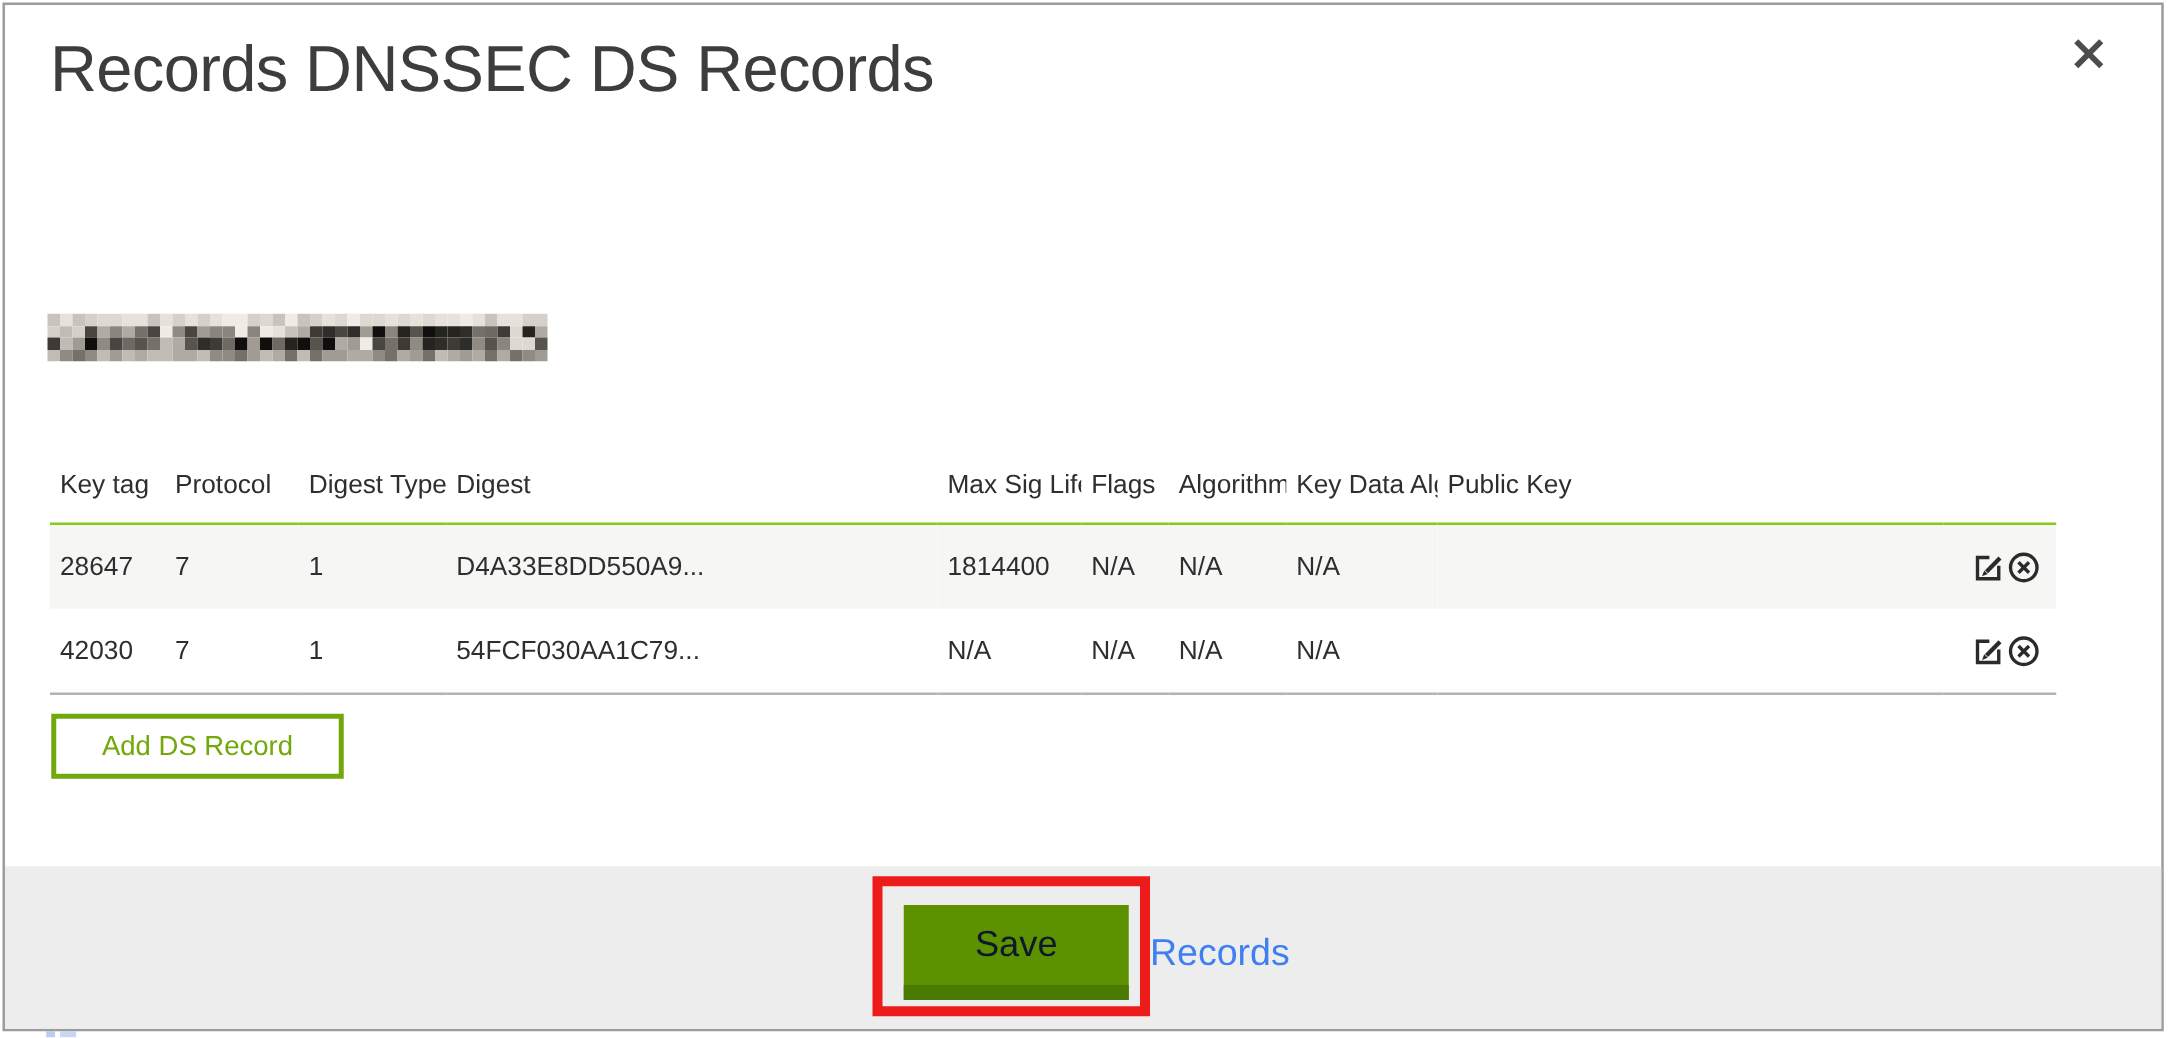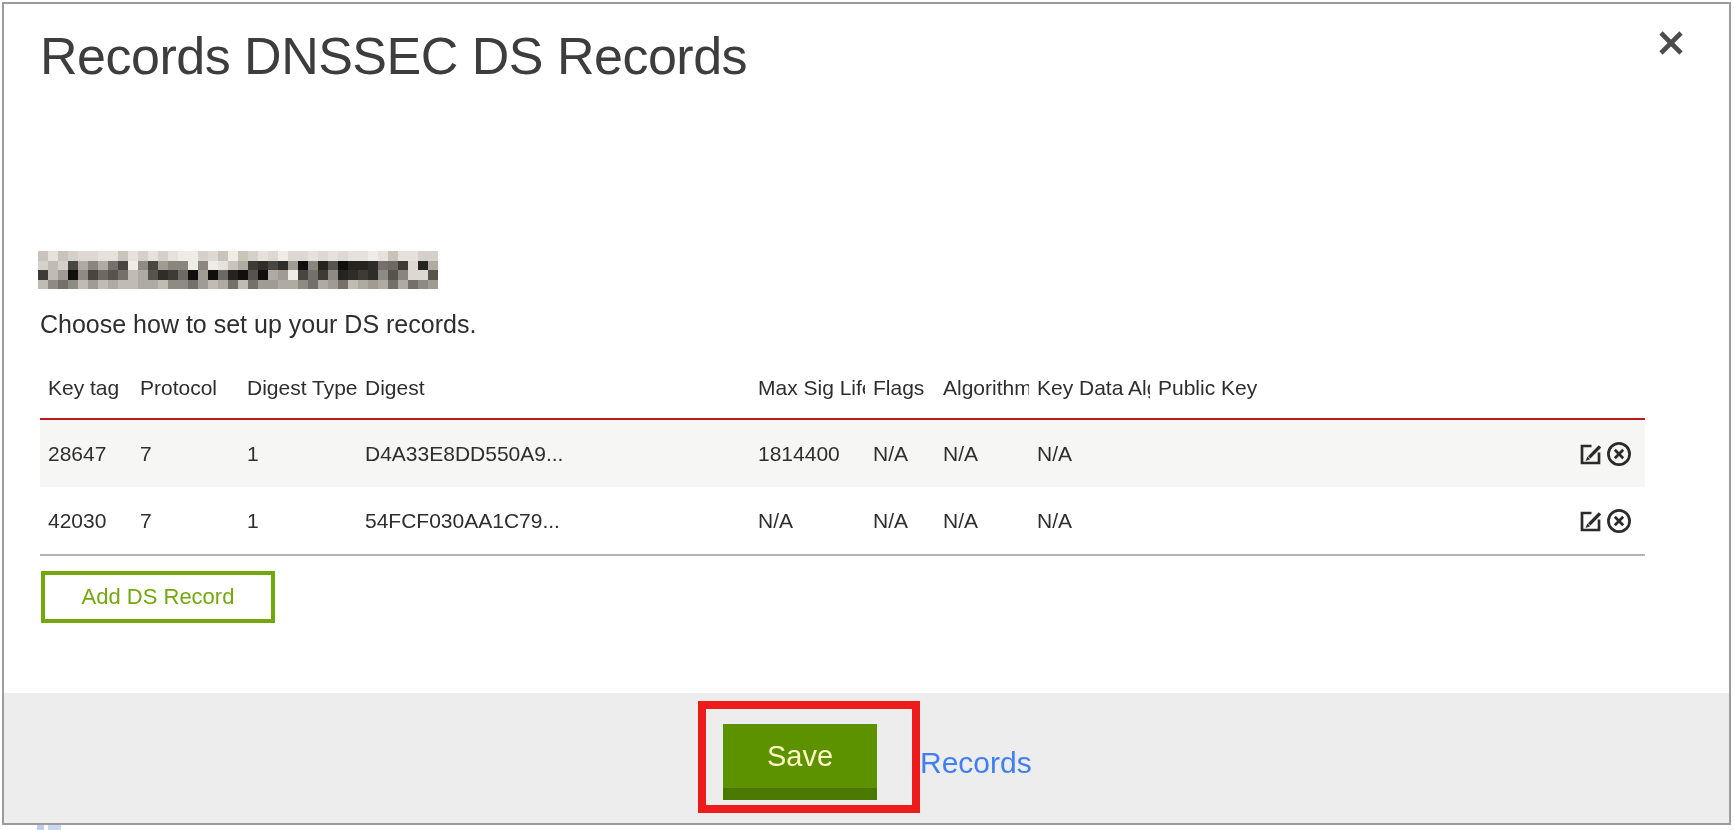--- a/index.html
+++ b/index.html
@@ -19,41 +19,41 @@
 
   .mosaic { position:absolute; left:34px; top:247px; width:400px; height:38px;
             display:grid; grid-template-columns:repeat(40,1fr); grid-template-rows:repeat(4,1fr); }
   .mosaic span { width:100%; height:100%; }
 
   .instruction { position:absolute; left:36px; top:306px; font-size:25px; color:#2e2e2e; }
 
   .ds-table { position:absolute; left:36px; top:366px; width:1605px;
               border-collapse:collapse; table-layout:fixed; font-size:21px; color:#2e2e2e; }
   .ds-table th { text-align:left; font-weight:400; padding:6px 0 18px 8px;
-                 border-bottom:2px solid #b91c1c; white-space:nowrap; overflow:hidden; }
+                 border-bottom:2px solid #84cc16; white-space:nowrap; overflow:hidden; }
   .ds-table td { height:68px; padding-left:8px; vertical-align:middle;
                  white-space:nowrap; overflow:hidden; }
   .ds-table tbody tr.stripe { background:#f6f6f5; }
   .ds-table tbody tr.last { border-bottom:2px solid #b3b3b3; }
   .actions-cell { text-align:right; padding-right:12px !important; }
   .row-icon { display:inline-block; vertical-align:middle; cursor:pointer; line-height:0; }
 
   .add-btn { position:absolute; left:37px; top:567px; width:234px; height:52px;
              background:#fff; border:4px solid #73a80c; color:#73a80c;
              font-size:22px; font-family:"Liberation Sans",sans-serif;
              text-align:center; cursor:pointer; }
 
   .footer { position:absolute; left:0; right:0; top:689px; bottom:0; background:#ededed; }
 
   .annotation-rect { position:absolute; left:694px; top:697px; width:222px; height:112px;
                      border:8px solid #ee1b1b; background:transparent; pointer-events:none; }
 
-  .save-btn { position:absolute; left:719px; top:720px; width:154px; height:76px;
+  .save-btn { position:absolute; left:719px; top:720px; width:180px; height:76px;
               background:#5c9200; border:none; border-bottom:12px solid #4b7a02;
-              color:#fef9c3; font-size:29px; font-family:"Liberation Sans",sans-serif;
+              color:#0f172a; font-size:29px; font-family:"Liberation Sans",sans-serif;
               cursor:pointer; }
 
   .cancel-link { position:absolute; left:916px; top:742px; font-size:30px;
                  color:#3f7ff2; text-decoration:none; cursor:pointer; }
 
   .bg-artifact { position:absolute; left:37px; top:825px; width:24px; height:5px;
                  background:linear-gradient(90deg,#aac0ea 0 30%,transparent 30% 45%,#bccdee 45% 100%);
                  opacity:.8; }
 </style>
 </head>
@@ -229,21 +229,20 @@
         <span style="background: rgb(176, 171, 162);"></span>
         <span style="background: rgb(161, 156, 147);"></span>
         <span style="background: rgb(176, 171, 162);"></span>
         <span style="background: rgb(117, 112, 106);"></span>
         <span style="background: rgb(176, 171, 162);"></span>
         <span style="background: rgb(117, 112, 106);"></span>
         <span style="background: rgb(143, 138, 130);"></span>
         <span style="background: rgb(161, 156, 147);"></span>
       </div>
 
-    <p class="instruction">Choose how to set up your DS records.</p>
 
     <table class="ds-table">
       <colgroup>
         <col style="width:92px">
           <col style="width:107px">
           <col style="width:118px">
         <col style="width:393px">
           <col style="width:115px">
           <col style="width:70px">
         <col style="width:94px">

